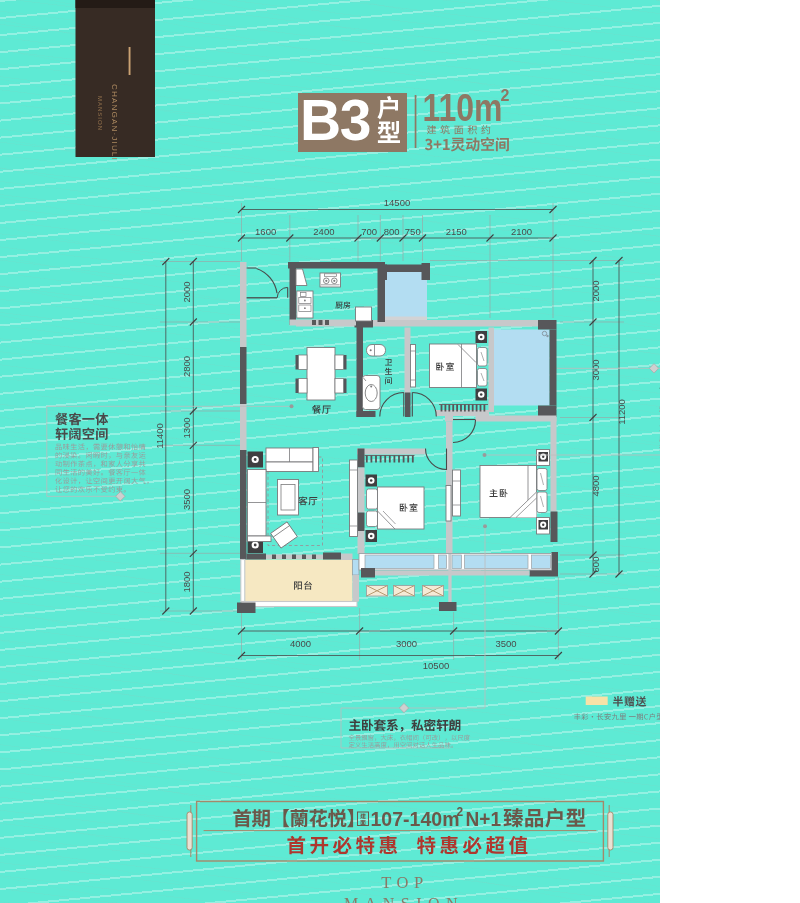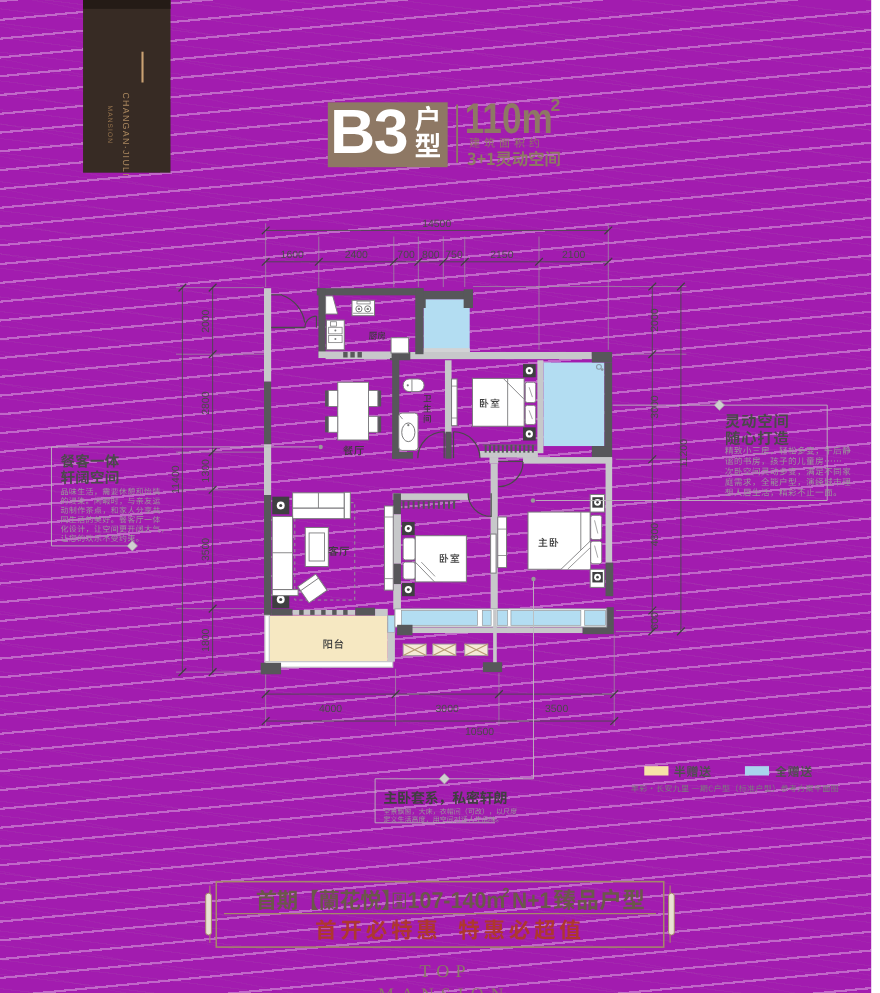--- a/index.html
+++ b/index.html
@@ -1,17 +1,17 @@
 <!DOCTYPE html>
 <html><head>
 <meta charset="utf-8">
 <style>
 html,body{margin:0;padding:0;}
 body{width:800px;height:903px;overflow:hidden;font-family:"Liberation Sans",sans-serif;}
-.page{position:relative;width:792px;height:903px;background:#a21caf;overflow:hidden;}
+.page{position:relative;width:660px;height:903px;background:#5eead4;overflow:hidden;}
 .page:before{content:"";position:absolute;inset:0;
 background-image:repeating-linear-gradient(187deg,rgba(178,175,168,.07) 0 1px,rgba(0,0,0,0) 1px 13px),
 repeating-linear-gradient(174.5deg,rgba(255,255,255,.33) 0 2px,rgba(255,255,255,0) 2px 17px),
 repeating-linear-gradient(191deg,rgba(178,175,168,.05) 0 1px,rgba(0,0,0,0) 1px 29px);}
 svg{position:absolute;left:0;top:0;}
 </style>
 </head>
 <body>
 <div class="page">
 <svg width="800" height="903" viewBox="0 0 800 903">

